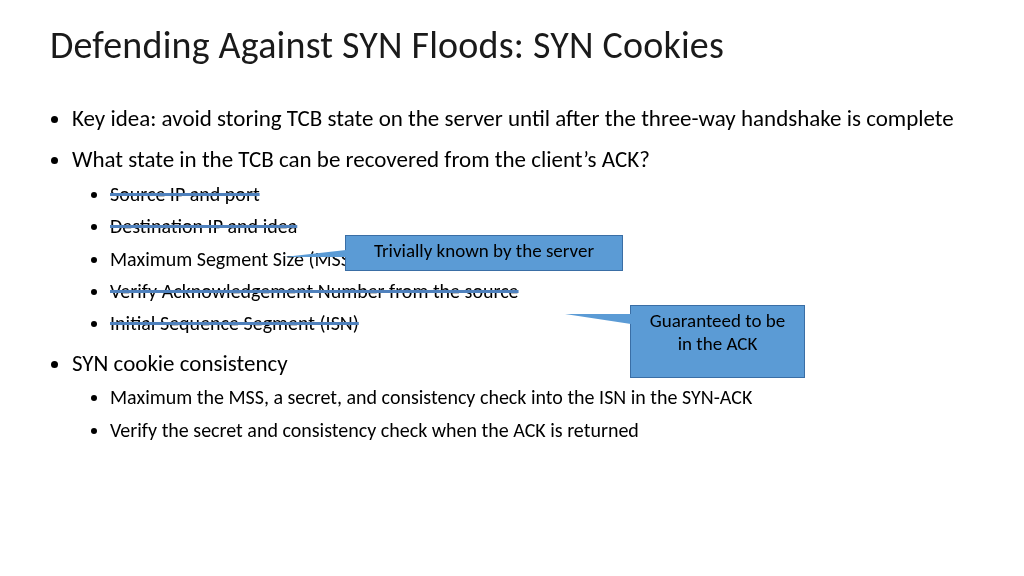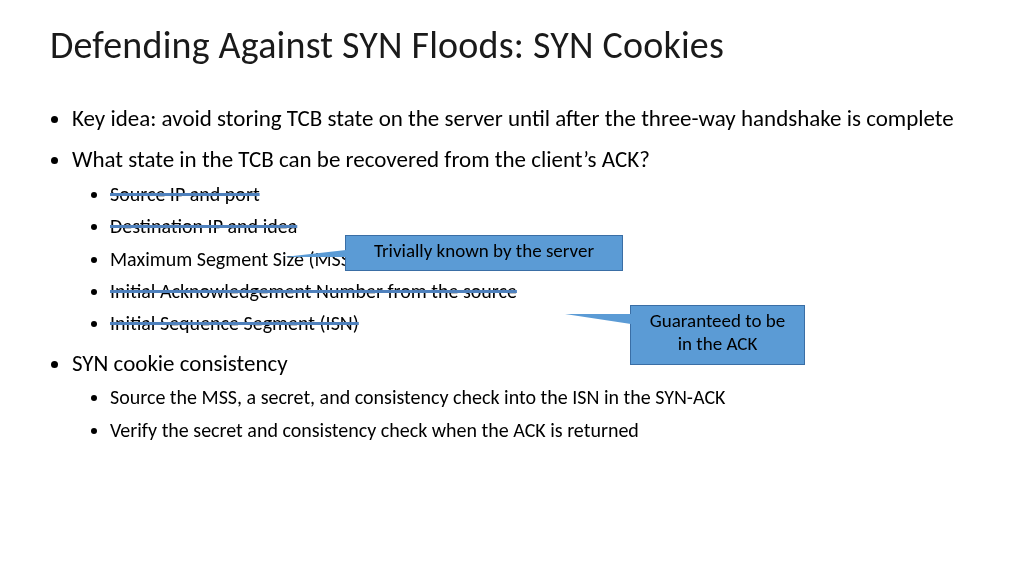--- a/index.html
+++ b/index.html
@@ -93,21 +93,21 @@
     border-top: 8px solid transparent;
     border-bottom: 0px solid transparent;
     border-right: 64px solid #3a6ea5;
     z-index: -1;
   }
 
   #callout-ack {
     left: 630px;
     top: 305px;
     width: 175px;
-    height: 60px;
+    height: 73px;
   }
   #callout-ack .tail {
     left: -66px;
     top: 8px;
     border-top: 0px solid transparent;
     border-bottom: 10px solid transparent;
     border-right: 66px solid #5b9bd5;
   }
   #callout-ack .tail-border {
     position: absolute;
@@ -129,29 +129,29 @@
 
   <ul class="lvl1">
     <li>Key idea: avoid storing TCB state on the server until after the three-way handshake is complete</li>
 
     <li>
       <span>What state in the TCB can be recovered from the client’s ACK?</span>
       <ul class="lvl2">
         <li><span class="struck">Source IP and port</span></li>
         <li><span class="struck">Destination IP and idea</span></li>
         <li>Maximum Segment Size (MSS) for the connection</li>
-        <li><span class="struck">Initial Acknowledgement Number from the source</span></li>
+        <li><span class="struck">Verify Acknowledgement Number from the source</span></li>
         <li><span class="struck">Initial Sequence Segment (ISN)</span></li>
       </ul>
     </li>
 
     <li>
       <span>SYN cookie consistency</span>
       <ul class="lvl2">
-        <li>Source the MSS, a secret, and consistency check into the ISN in the SYN-ACK</li>
+        <li>Maximum the MSS, a secret, and consistency check into the ISN in the SYN-ACK</li>
         <li>Verify the secret and consistency check when the ACK is returned</li>
       </ul>
     </li>
   </ul>
 
   <div id="callout-trivial" class="callout">
     <span class="tail-border"></span>
     <span class="tail"></span>
     <span>Trivially known by the server</span>
   </div>

